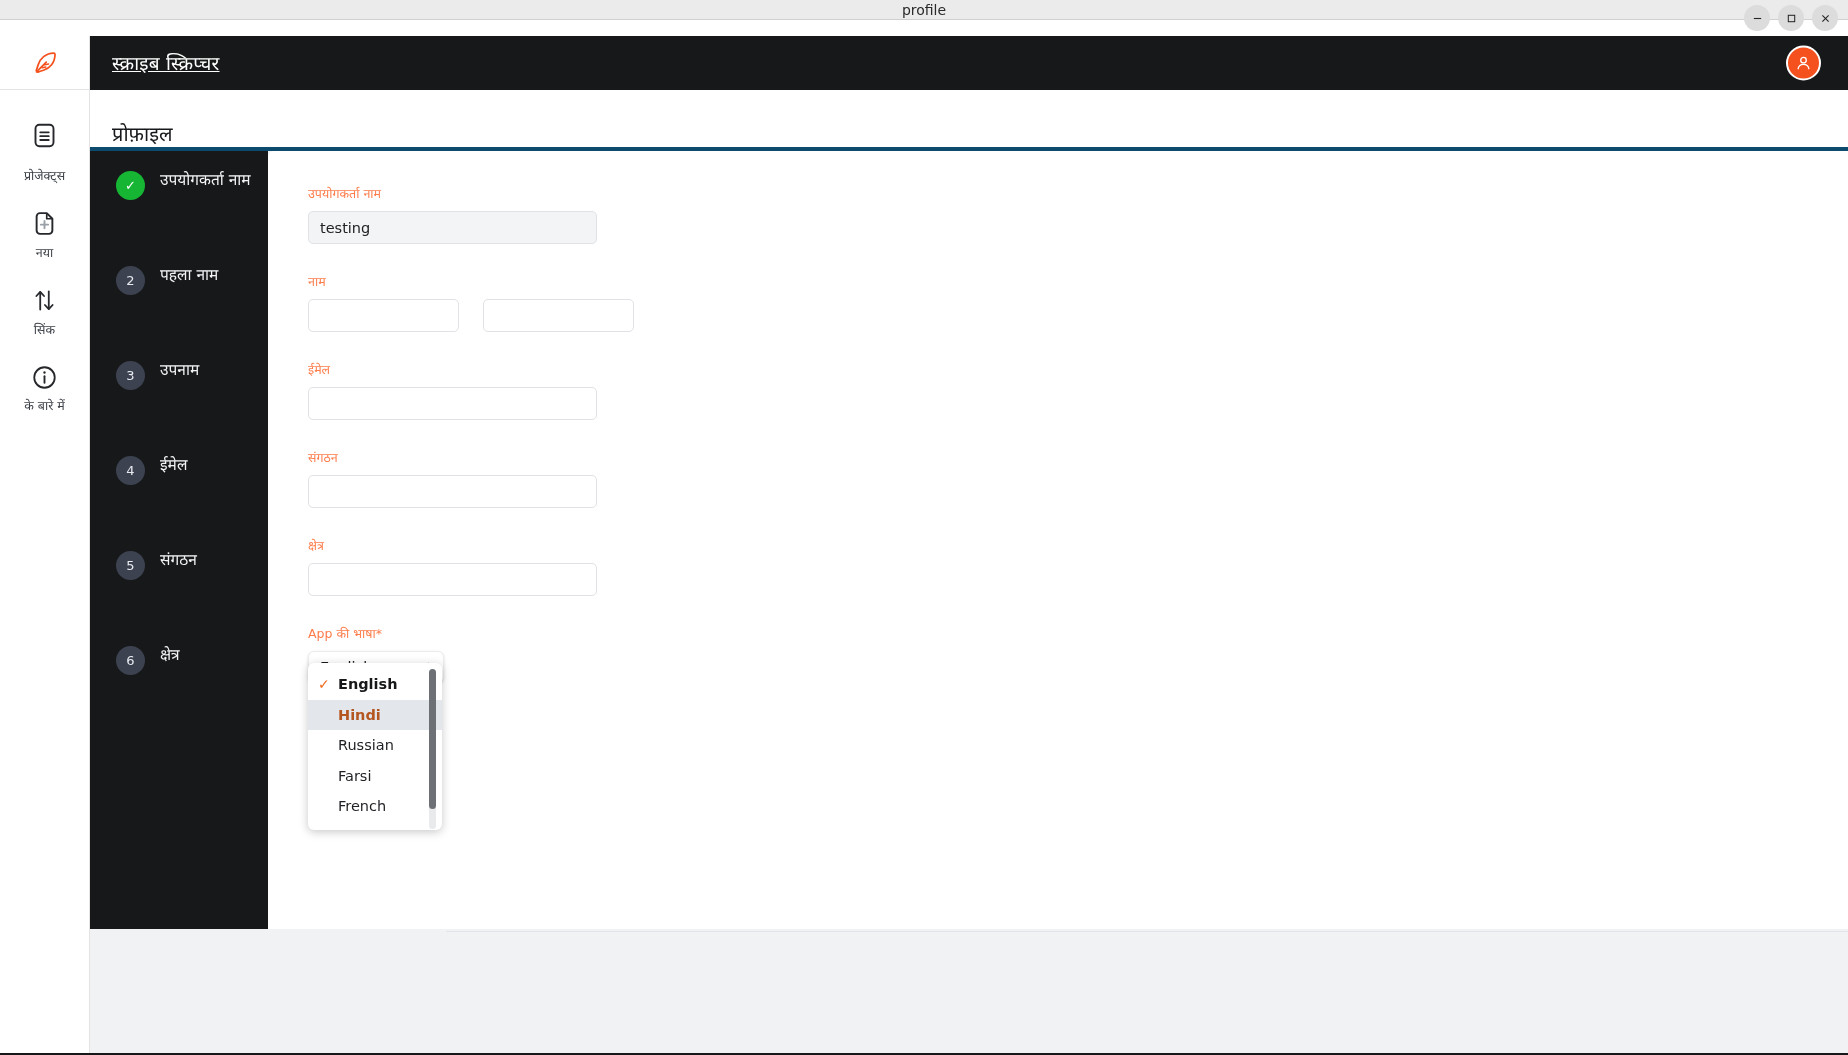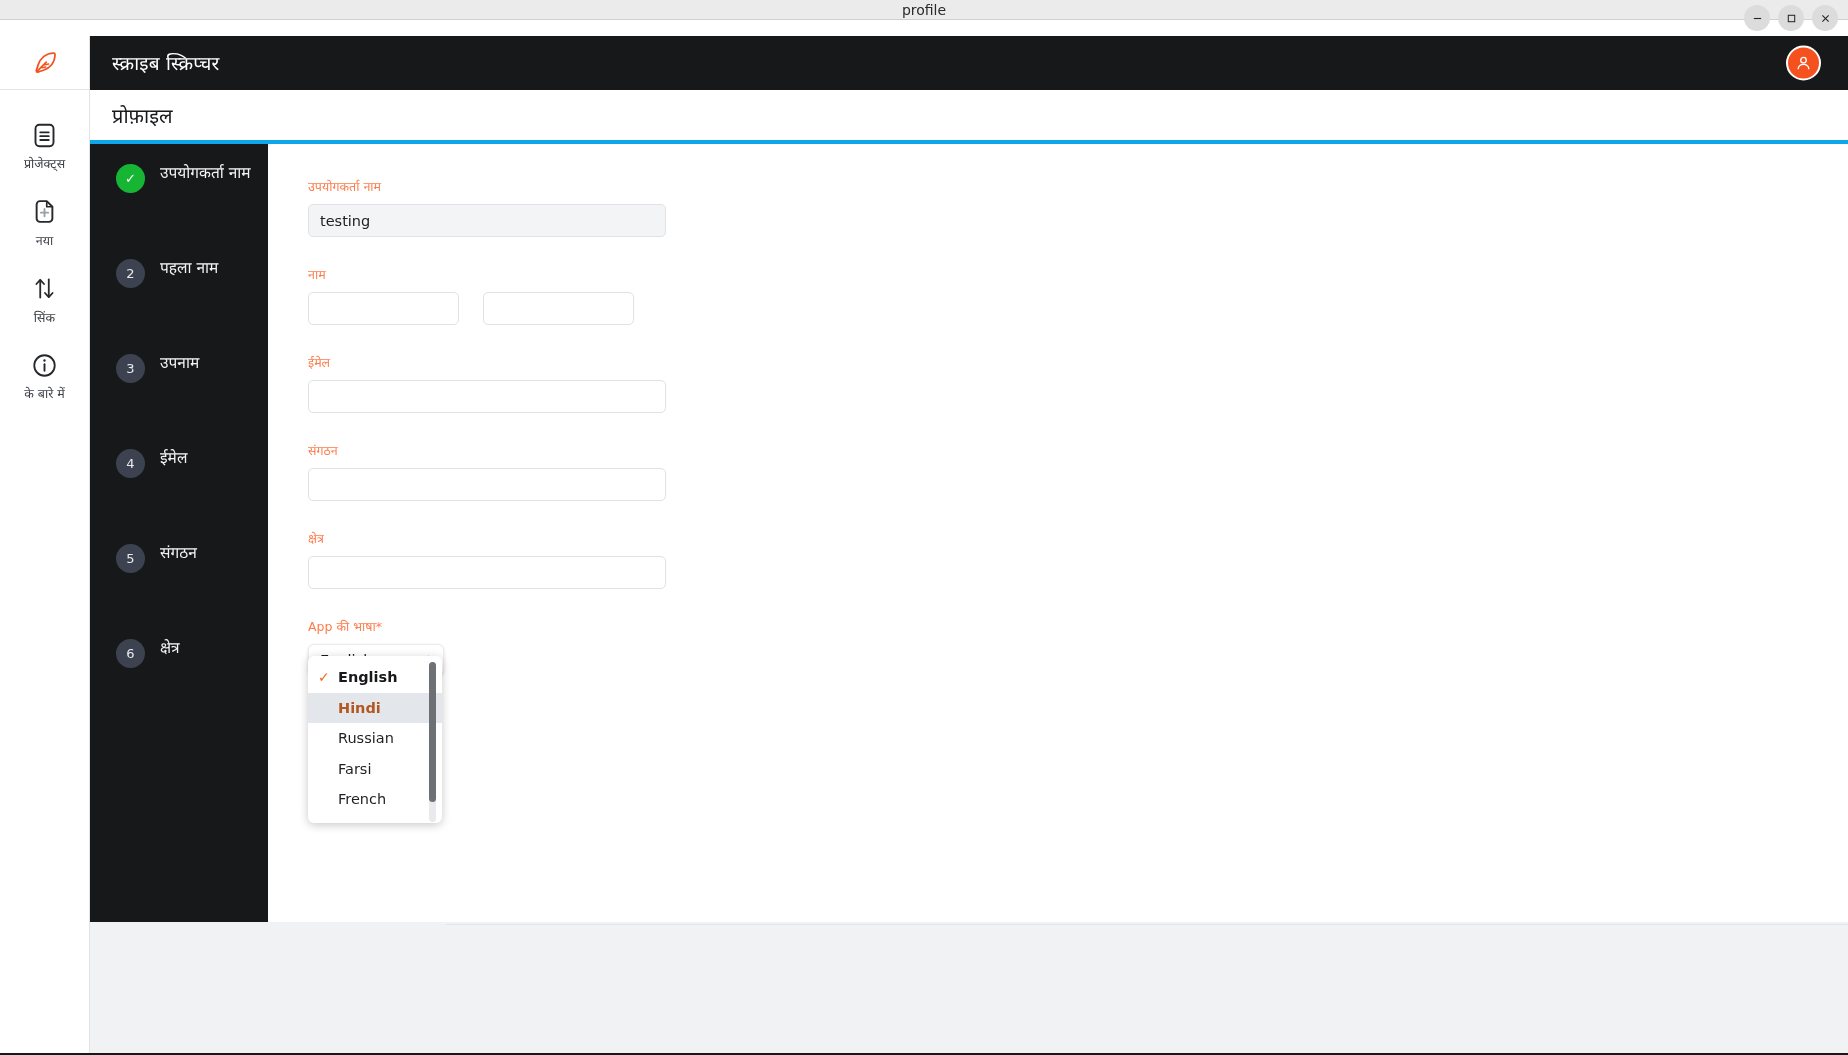--- a/index.html
+++ b/index.html
@@ -59,43 +59,43 @@
     width: 90px;
     padding-top: 26px;
     display: flex; flex-direction: column; align-items: center;
     cursor: pointer;
   }
   .rail-item .ic { height: 30px; display: flex; align-items: center; justify-content: center; }
   .rail-item .lbl {
     margin-top: 7px; font-size: 12.5px; color: #3b3f46; text-align: center;
     line-height: 1.1;
   }
-  .rail-item:nth-child(2) { padding-top: 30px; }
+  .rail-item:nth-child(2) { padding-top: 30px; gap: 12px; }
 
   
   .pane { flex: 1; display: flex; flex-direction: column; min-width: 0; }
 
   .appbar {
     height: 54px; background: #17181a;
     display: flex; align-items: center;
     padding: 0 0 0 22px; position: relative;
   }
-  .appbar-title { color: #ffffff; font-size: 19px; letter-spacing: .2px; }
+  .appbar-title { color: #ffffff; font-size: 19px; letter-spacing: .2px; text-decoration: underline; }
   .avatar {
     position: absolute; right: 27px; top: 50%; transform: translateY(-50%);
     width: 35px; height: 35px; border-radius: 50%;
     background: #f4511e; border: 2.5px solid #ffffff;
     display: flex; align-items: center; justify-content: center;
     cursor: pointer;
   }
 
   .pagehead {
-    height: 54px; background: #ffffff;
-    display: flex; align-items: center; padding-left: 22px;
-    border-bottom: 4px solid #0ea5e9;
+    height: 61px; background: #ffffff;
+    display: flex; align-items: flex-end; padding-left: 22px;
+    border-bottom: 4px solid #0c4a6e;
   }
   .pagehead-title { font-size: 20px; color: #16181b; }
 
   .content {
     flex: 1; display: flex; min-height: 0;
     background: #f1f2f4;
   }
 
   
   .stepper {
@@ -131,21 +131,21 @@
     position: relative;
     padding: 34px 0 0 40px;
     height: 778px;
     overflow: visible;
   }
   .field { margin-bottom: 29px; position: relative; }
   .field-label {
     color: #fd7c4a; font-size: 12.5px; margin-bottom: 9px; display: block;
   }
   .input {
-    width: 358px; height: 33px;
+    width: 289px; height: 33px;
     border: 1px solid #e0e2e5; border-radius: 5px;
     background: #ffffff; padding: 0 11px;
     font-size: 14.5px; color: #222; outline: none;
     font-family: "DejaVu Sans", "Liberation Sans", sans-serif;
   }
   .input.filled { background: #f2f4f6; }
   .row2 { display: flex; gap: 24px; }
   .row2 .input { width: 151px; }
 
   

